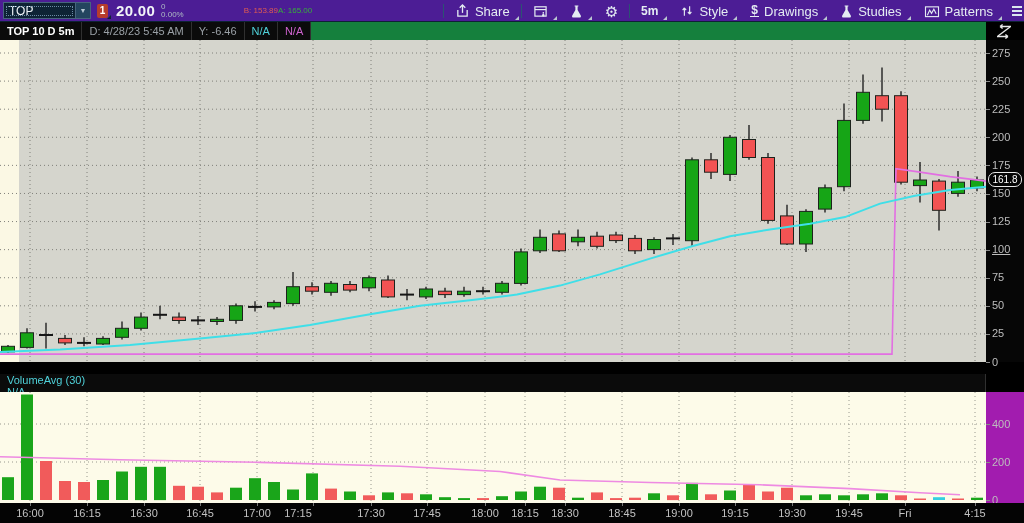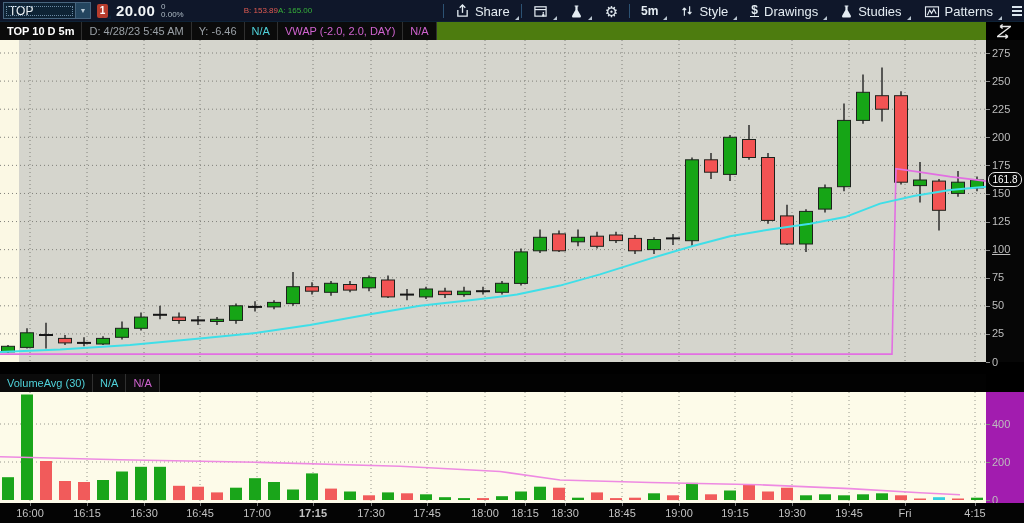--- a/index.html
+++ b/index.html
@@ -1,21 +1,21 @@
 <!DOCTYPE html>
 <html><head>
 <meta charset="utf-8">
 <style>
   html,body{margin:0;padding:0;background:#000;}
   *{box-sizing:border-box;}
   #app{position:relative;width:1024px;height:523px;background:#000;overflow:hidden;
        font-family:"Liberation Sans",sans-serif;-webkit-font-smoothing:antialiased;}
 
   
-  .toolbar{position:absolute;left:0;top:0;width:1024px;height:22px;background:#0f172a;
+  .toolbar{position:absolute;left:0;top:0;width:1024px;height:22px;background:#4c1d95;
            border-bottom:1px solid #0e2236;display:flex;align-items:center;color:#dbe6ee;}
   .tb-left{display:flex;align-items:center;height:100%;}
   .symbol-box{position:relative;margin-left:3px;width:88px;height:17px;background:#0e2335;
               border:1px solid #47647e;display:flex;align-items:center;}
   .symbol-box .sym{flex:1;padding-left:5px;font-size:12px;color:#eef3f7;outline:1px dotted #6b8aa5;outline-offset:-3px;}
   .symbol-box .arrow{width:15px;height:100%;border-left:1px solid #47647e;background:#24455f;
                      display:flex;align-items:center;justify-content:center;font-size:7px;color:#b8c8d4;}
   .badge{position:relative;margin-left:6px;width:11px;height:14px;background:#b63c2d;border-radius:2px;
          color:#fff;font-size:10px;font-weight:bold;display:flex;align-items:center;justify-content:center;}
   .badge:after{content:"";position:absolute;right:-3px;bottom:-1px;border-left:4px solid transparent;border-bottom:4px solid #0e2236;}
@@ -33,40 +33,40 @@
   .tb-sep{width:1px;height:14px;background:#2c5273;}
   .tb-icon{display:inline-flex;align-items:center;justify-content:center;}
   .tb-icon svg{display:block;}
   .gear-glyph{font-size:15px;line-height:15px;color:#e4ecf2;}
   .tf-label{font-weight:bold;font-size:12px;}
   .dollar-glyph{font-size:12px;font-weight:bold;border-bottom:1px solid #e4ecf2;line-height:11px;padding:0 1px;}
   .hamburger{display:flex;flex-direction:column;gap:2px;padding-left:6px;}
   .hamburger i{display:block;width:10px;height:2px;background:#dbe6ee;}
 
   
-  .chart-header{position:absolute;left:0;top:22px;width:986px;height:18px;background:#4d7c0f;
+  .chart-header{position:absolute;left:0;top:22px;width:986px;height:18px;background:#15803d;
                 display:flex;align-items:stretch;font-size:11px;}
   .seg{display:flex;align-items:center;padding:0 7px;background:#0b0b0b;border-right:1px solid #303030;white-space:nowrap;}
   .seg.sym{color:#fff;font-weight:bold;}
   .seg.dim{color:#9aa0a6;}
   .seg.teal{color:#4fd1d9;}
   .seg.pink{color:#cf63cf;}
 
   
   .main-plot{position:absolute;left:0;top:40px;width:986px;height:322px;background:#d5d5cd;}
   .price-axis{position:absolute;left:986px;top:40px;width:38px;height:322px;background:#060606;}
   .ptick{position:absolute;left:0;width:100%;font-size:11px;color:#bdbdbd;line-height:13px;}
   .ptick .dash{display:inline-block;width:4px;height:1px;background:#8a8a8a;vertical-align:middle;margin-right:2px;}
   .px-bubble{position:absolute;left:2px;width:34px;height:15px;background:#050505;border:1px solid #e8e8e8;
              border-radius:7px;color:#fff;font-size:10px;display:flex;align-items:center;justify-content:center;}
   .axis-tool{position:absolute;left:994px;top:23px;width:20px;height:17px;}
 
   
   .vol-header{position:absolute;left:0;top:374px;width:986px;height:18px;background:#020202;
-              display:flex;align-items:stretch;font-size:11px;}
+              display:flex;align-items:stretch;font-size:11px;flex-direction:column;}
   .vol-plot{position:absolute;left:0;top:392px;width:986px;height:111px;background:#fdfbe9;}
   .vol-axis{position:absolute;left:986px;top:392px;width:38px;height:111px;background:#a21caf;}
   .vtick{position:absolute;left:0;width:100%;font-size:11px;color:#bdbdbd;line-height:13px;}
   .vtick .dash{display:inline-block;width:4px;height:1px;background:#8a8a8a;vertical-align:middle;margin-right:2px;}
 
   
   .time-axis{position:absolute;left:0;top:503px;width:1024px;height:20px;background:#040404;}
   .tlabel{position:absolute;top:4px;width:44px;margin-left:-22px;text-align:center;font-size:11px;color:#c2c2c2;}
   .ttick{position:absolute;top:0;width:1px;height:3px;background:#777;}
 </style>
@@ -176,21 +176,20 @@
           </span>
       </div>
     </div>
   </div>
 
   <div class="chart-header">
     <div class="seg sym">TOP 10 D 5m</div>
     <div class="seg dim">D: 4/28/23 5:45 AM</div>
     <div class="seg dim">Y: -6.46</div>
     <div class="seg teal">N/A</div>
-    <div class="seg pink">VWAP (-2.0, 2.0, DAY)</div>
     <div class="seg pink">N/A</div>
   </div>
 
   <div class="axis-tool">
     <svg width="20" height="17" viewBox="0 0 20 17" fill="none" stroke="#e8e8e8" stroke-width="1.4">
       <path d="M17 3.5H6M6 3.5l2.6-2M6 3.5l2.6 2"></path>
       <path d="M3 13.5h11m0 0-2.6-2m2.6 2-2.6 2"></path>
       <path d="M16 4 4 13"></path>
     </svg>
   </div>
@@ -444,21 +443,21 @@
       <div class="tlabel" style="left: 30px;">16:00</div>
       <div class="ttick" style="left: 87px;"></div>
       <div class="tlabel" style="left: 87px;">16:15</div>
       <div class="ttick" style="left: 144px;"></div>
       <div class="tlabel" style="left: 144px;">16:30</div>
       <div class="ttick" style="left: 200px;"></div>
       <div class="tlabel" style="left: 200px;">16:45</div>
       <div class="ttick" style="left: 257px;"></div>
       <div class="tlabel" style="left: 257px;">17:00</div>
       <div class="ttick" style="left: 313px;"></div>
-      <div class="tlabel" style="left: 313px; font-weight: bold;">17:15</div>
+      <div class="tlabel" style="left: 298px;">17:15</div>
       <div class="ttick" style="left: 371px;"></div>
       <div class="tlabel" style="left: 371px;">17:30</div>
       <div class="ttick" style="left: 427px;"></div>
       <div class="tlabel" style="left: 427px;">17:45</div>
       <div class="ttick" style="left: 485px;"></div>
       <div class="tlabel" style="left: 485px;">18:00</div>
       <div class="ttick" style="left: 525px;"></div>
       <div class="tlabel" style="left: 525px;">18:15</div>
       <div class="ttick" style="left: 565px;"></div>
       <div class="tlabel" style="left: 565px;">18:30</div>

